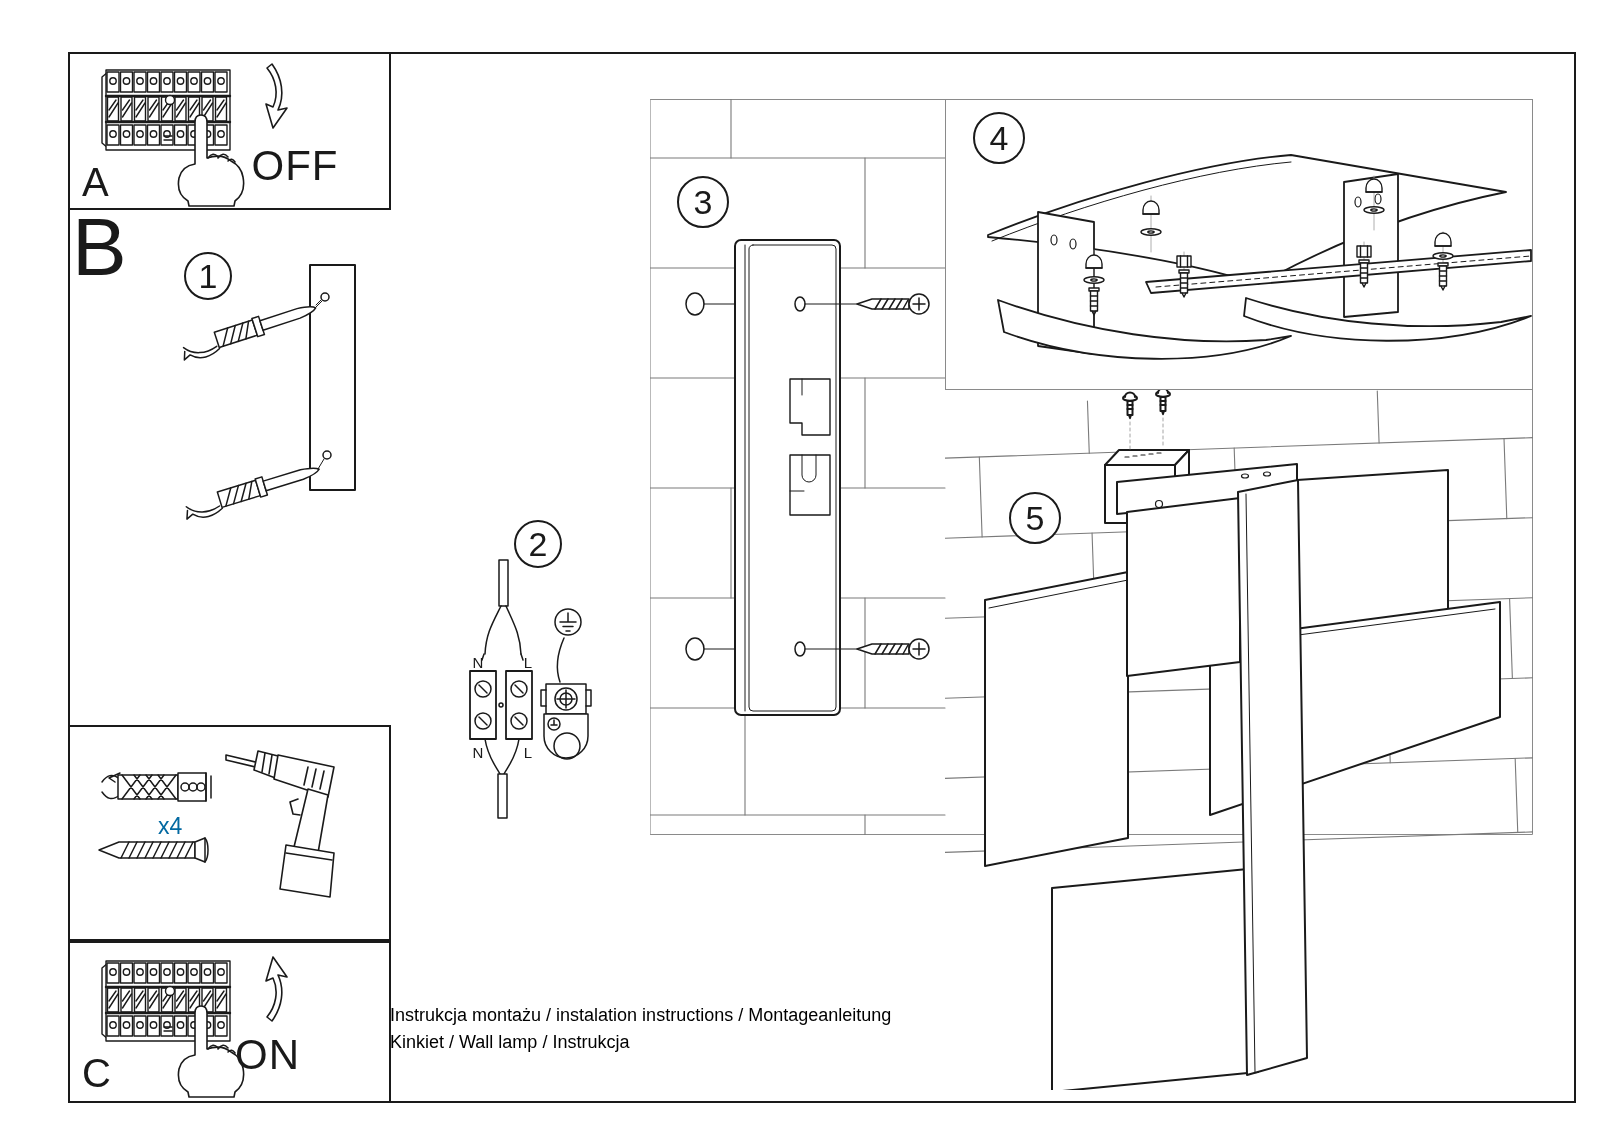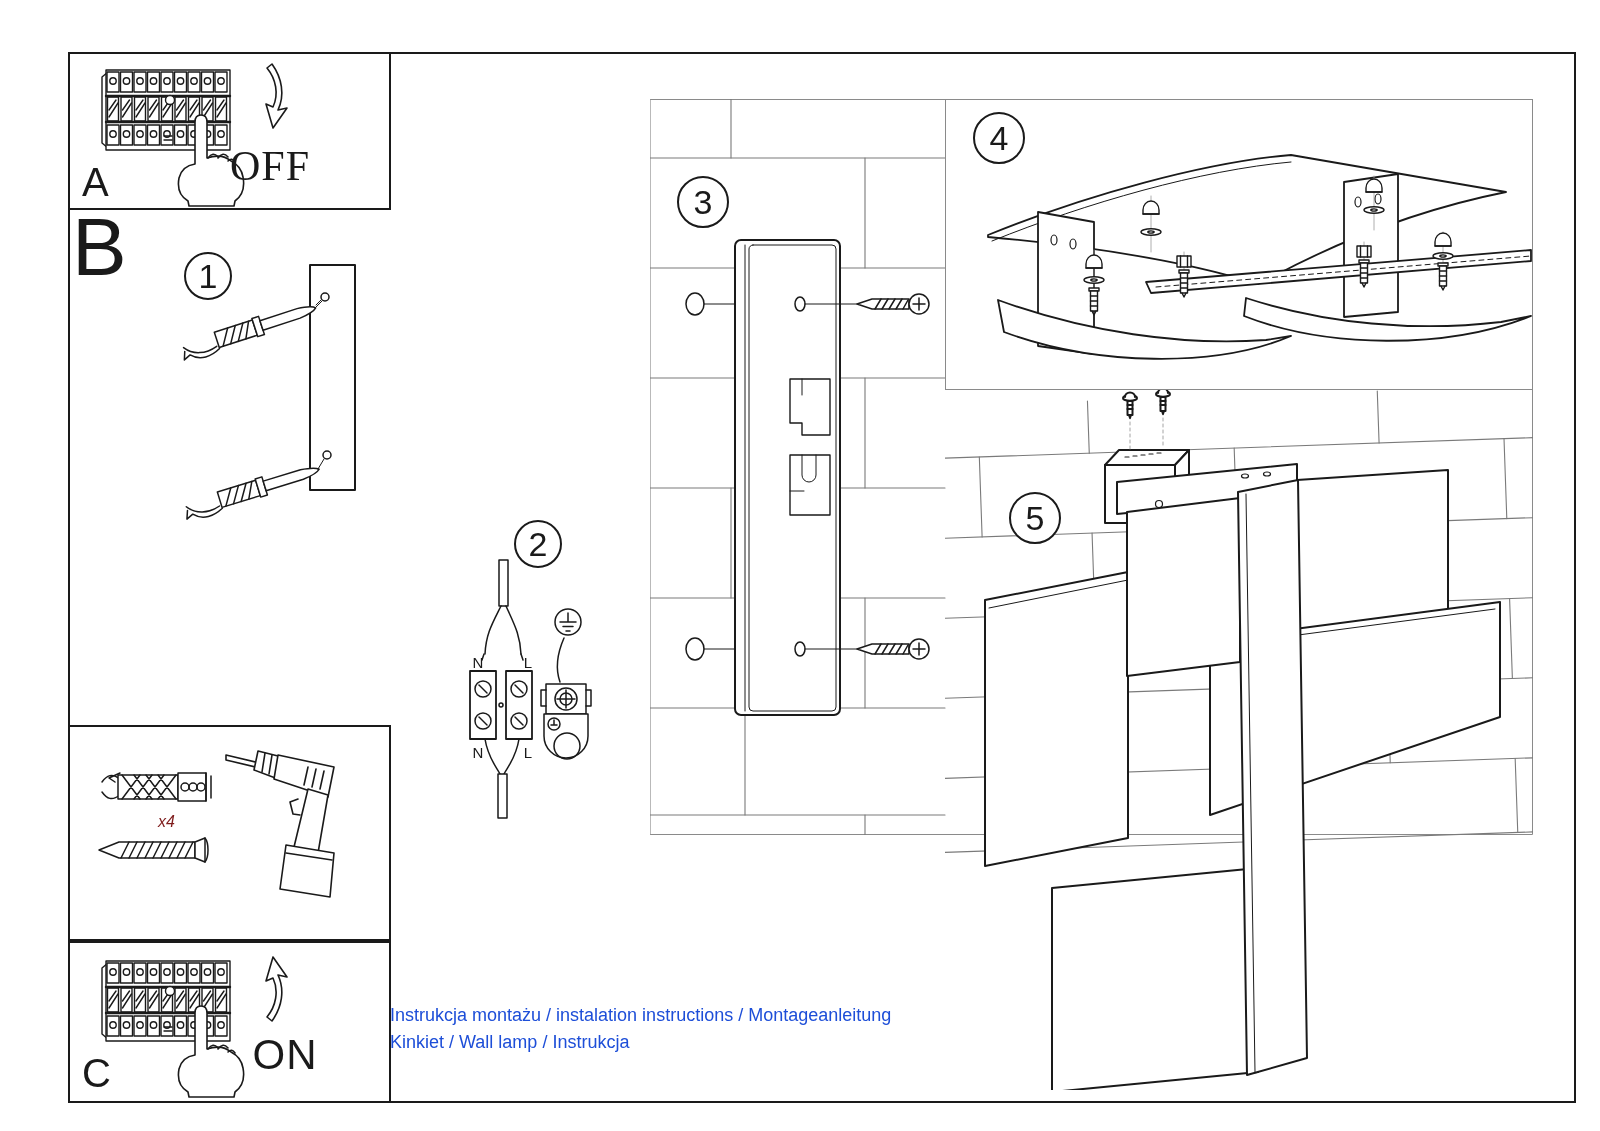--- a/index.html
+++ b/index.html
@@ -4,24 +4,24 @@
 <style>
   html,body{margin:0;padding:0;background:#fff;}
   .page{position:relative;width:1600px;height:1131px;background:#fff;overflow:hidden;
         font-family:"Liberation Sans", sans-serif;color:#1a1a1a;}
   .abs{position:absolute;}
   .frame{border:2px solid #1a1a1a;background:#fff;box-sizing:border-box;}
   .thinframe{border:1px solid #8a8a8a;background:#fff;box-sizing:border-box;}
   .biglabel{font-size:40px;color:#1a1a1a;}
   .hugelabel{font-size:82px;color:#1a1a1a;}
   .statelabel{font-size:42px;letter-spacing:1px;color:#1a1a1a;}
-  .qty{font-size:16px;color:#7f1d1d;font-style:italic;}
+  .qty{font-size:23px;color:#0369a1;}
   .stepcircle{border:2.5px solid #1a1a1a;border-radius:50%;width:48px;height:48px;
               display:flex;align-items:center;justify-content:center;font-size:34px;background:#fff;}
-  .footertext{font-size:18px;line-height:27px;color:#1d4ed8;}
+  .footertext{font-size:18px;line-height:27px;color:#000000;}
   svg{display:block;}
 </style>
 </head>
 <body>
 
 <div class="page">
 
   <svg width="0" height="0" aria-hidden="true">
     <defs>
       <g id="bkm">
@@ -93,21 +93,21 @@
       <path d="M8,32 H132 M8,58 H132" stroke-width="2.4"></path>
       <circle cx="72" cy="36" r="4.5" fill="#fff"></circle>
       <path d="M66,72 h8 M66,76 h8"></path>
     </svg>
     <svg class="abs" style="left:92px;top:52px;" width="84" height="104" viewBox="0 0 84 104" stroke="#1a1a1a" fill="none" stroke-width="1.6" stroke-linecap="round" stroke-linejoin="round">
       <use href="#hand"></use>
     </svg>
     <svg class="abs" style="left:188px;top:8px;" width="40" height="72" viewBox="0 0 40 72" stroke="#1a1a1a" fill="none" stroke-width="1.6" stroke-linejoin="round">
       <path fill="#fff" d="M14,2 C24,16 27,33 20,48 L29,46 L15,66 L8,42 L15,45 C21,32 18,17 9,6 Z"></path>
     </svg>
-    <div class="abs statelabel" style="left:160px;top:88px;width:100px;font-family:Liberation Serif, serif;">OFF</div>
+    <div class="abs statelabel" style="left:175px;top:88px;width:100px;text-align:center;">OFF</div>
     <div class="abs biglabel" style="left:12px;top:106px;">A</div>
   </div>
 
   <div class="abs hugelabel" style="left:72px;top:200px;">B</div>
   <div class="abs stepcircle" style="left:184px;top:252px;width:44px;height:44px;">
     <span>1</span>
   </div>
   <svg class="abs" style="left:120px;top:245px;" width="260" height="290" viewBox="0 0 260 290" stroke="#1a1a1a" fill="none" stroke-width="1.5" stroke-linecap="round" stroke-linejoin="round">
     <rect x="190" y="20" width="45" height="225" fill="#fff" stroke-width="2"></rect>
     <circle cx="205" cy="52" r="4" fill="#fff"></circle>
@@ -166,21 +166,21 @@
       <path d="M8,32 H132 M8,58 H132" stroke-width="2.4"></path>
       <circle cx="72" cy="36" r="4.5" fill="#fff"></circle>
       <path d="M66,72 h8 M66,76 h8"></path>
     </svg>
     <svg class="abs" style="left:92px;top:54px;" width="84" height="104" viewBox="0 0 84 104" stroke="#1a1a1a" fill="none" stroke-width="1.6" stroke-linecap="round" stroke-linejoin="round">
       <use href="#hand"></use>
     </svg>
     <svg class="abs" style="left:188px;top:10px;" width="40" height="72" viewBox="0 0 40 72" stroke="#1a1a1a" fill="none" stroke-width="1.6" stroke-linejoin="round">
       <path fill="#fff" d="M14,68 C24,54 27,37 20,22 L29,24 L15,4 L8,28 L15,25 C21,38 18,53 9,64 Z"></path>
     </svg>
-    <div class="abs statelabel" style="left:165px;top:88px;width:100px;text-align:center;">ON</div>
+    <div class="abs statelabel" style="left:165px;top:88px;width:100px;">ON</div>
     <div class="abs biglabel" style="left:12px;top:108px;">C</div>
   </div>
 
   <div class="abs stepcircle" style="left:514px;top:520px;width:44px;height:44px;">
     <span>2</span>
   </div>
   <svg class="abs" style="left:440px;top:558px;" width="170" height="262" viewBox="0 0 170 262" stroke="#1a1a1a" fill="none" stroke-width="1.5" stroke-linecap="round" stroke-linejoin="round">
     <rect x="59" y="2" width="9" height="46" fill="#fff"></rect>
     <path d="M61,48 C52,66 46,76 45,96 M66,48 C74,66 80,76 81,96"></path>
     <path d="M44,96 l-2,6 M81,96 l2,6"></path>

